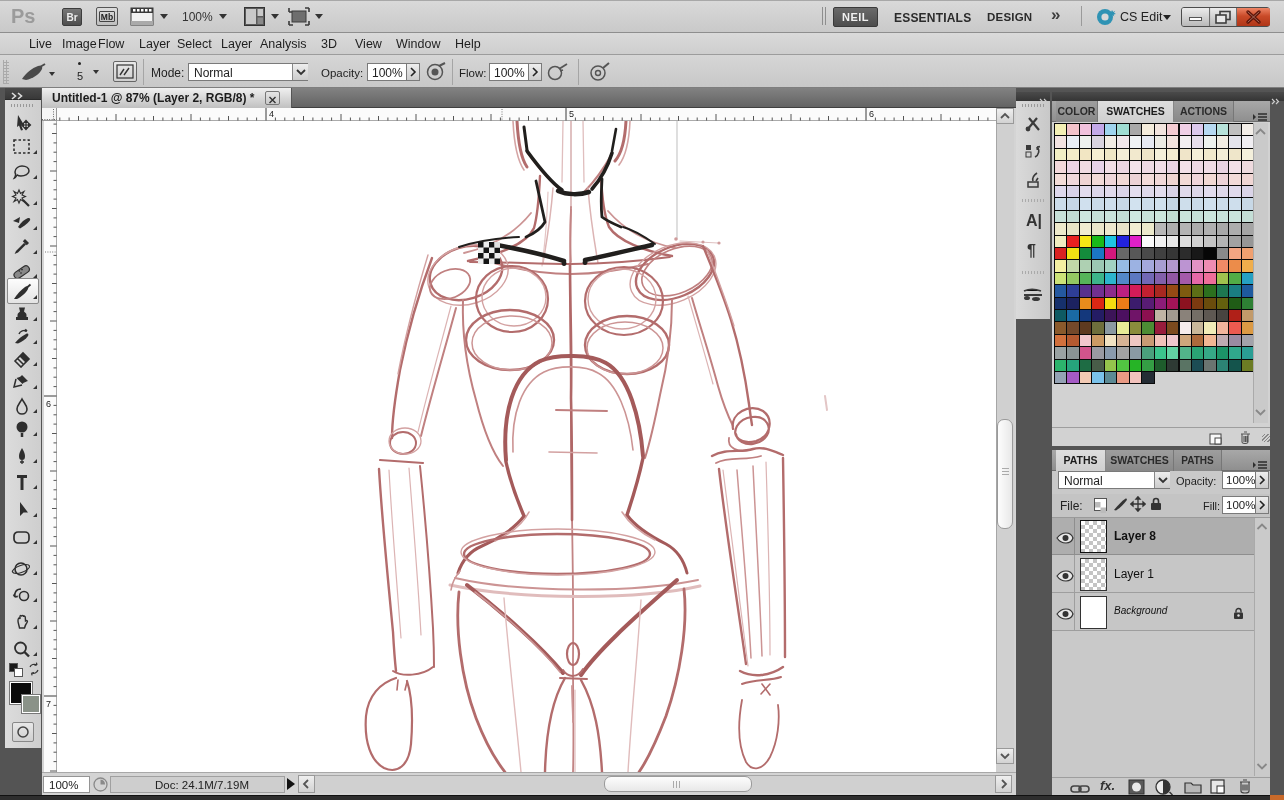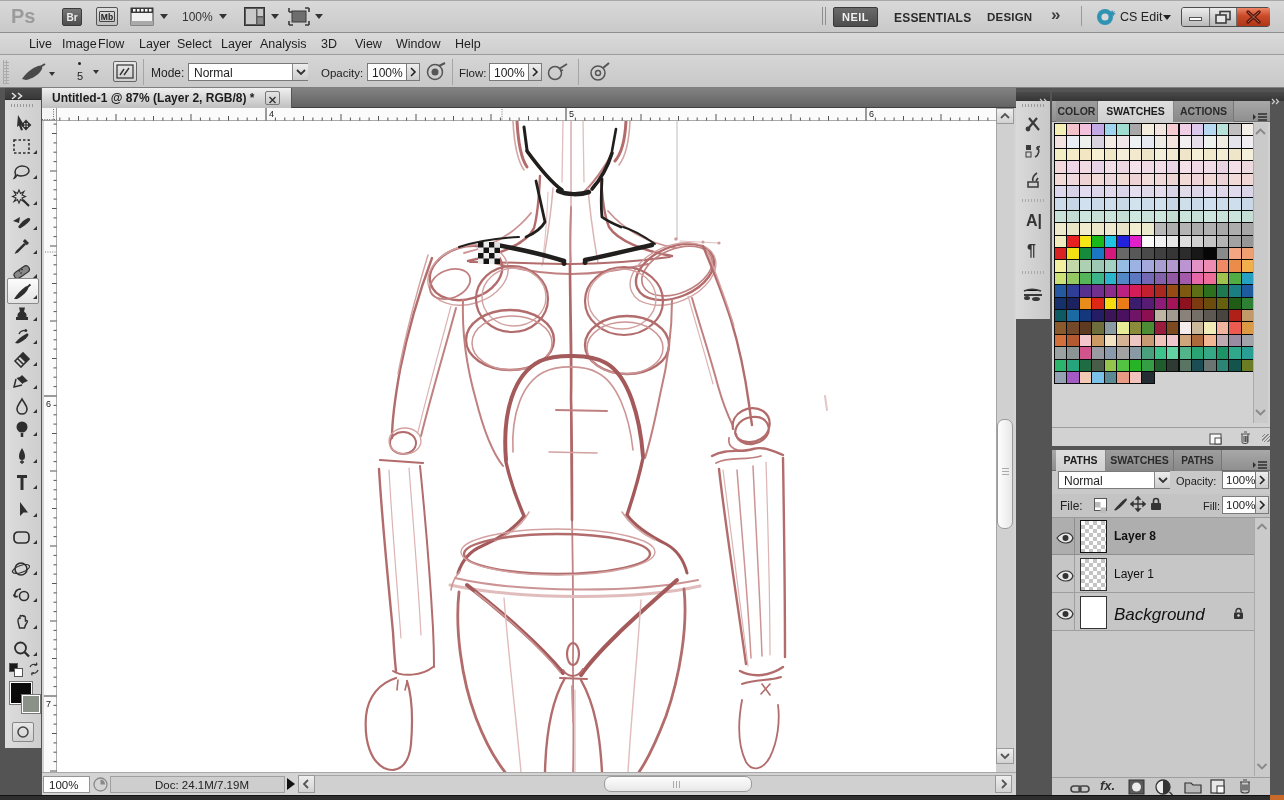--- a/index.html
+++ b/index.html
@@ -985,21 +985,21 @@
 <div class="abs" style="left:1080px;top:558px;width:27px;height:33px;border:1px solid #333;background-image:linear-gradient(45deg,#c4c4c4 25%,transparent 25%,transparent 75%,#c4c4c4 75%),linear-gradient(45deg,#c4c4c4 25%,transparent 25%,transparent 75%,#c4c4c4 75%);background-size:8px 8px;background-position:0 0,4px 4px;background-color:#fff"></div>
 <div class="tx" style="left:1114px;top:567px;font-size:12px;color:#111">Layer 1</div>
 
 <div class="abs" style="left:1052px;top:593px;width:202px;height:38px;background:#c6c6c6;border-bottom:1px solid #9e9e9e"></div>
 <div class="abs" style="left:1056px;top:606px;width:18px;height:12px"><svg width="18" height="12">
  <path d="M1 6 C4 2 8 1 10 1 C13 1 16 3 17 6 C16 9 13 11 10 11 C7 11 3 9 1 6 Z" fill="#e8e8e8" stroke="#333" stroke-width="1.2"></path>
  <circle cx="9.5" cy="6" r="3" fill="#333"></circle>
     </svg></div>
 <div class="abs" style="left:1074px;top:593px;width:1px;height:38px;background:#9e9e9e"></div>
 <div class="abs" style="left:1080px;top:596px;width:27px;height:33px;border:1px solid #333;background:#fff"></div>
-<div class="tx" style="left:1114px;top:605px;font-size:17px;font-style:italic;color:#111">Background</div>
+<div class="tx" style="left:1114px;top:605px;font-size:10px;font-style:italic;color:#111">Background</div>
 <div class="abs" style="left:1233px;top:606px;width:11px;height:13px"><svg width="11" height="13">
  <rect x="1" y="5.5" width="9" height="6.5" rx="1" fill="#333"></rect>
       <path d="M3 5.5 V4 a2.5 2.5 0 0 1 5 0 V5.5" fill="none" stroke="#333" stroke-width="1.4"></path>
  <circle cx="5.5" cy="8.5" r="1.2" fill="#ddd"></circle>
     </svg></div>
 
 <div class="abs" style="left:1254px;top:518px;width:16px;height:258px;background:#cacaca;border-left:1px solid #aaa"></div>
 <div class="abs" style="left:1254px;top:520px;width:16px;height:14px"><svg width="16" height="14">
       <path d="M3.5 9 l4.5 -4.5 4.5 4.5" fill="none" stroke="#888" stroke-width="1.8"></path>
     </svg></div>

